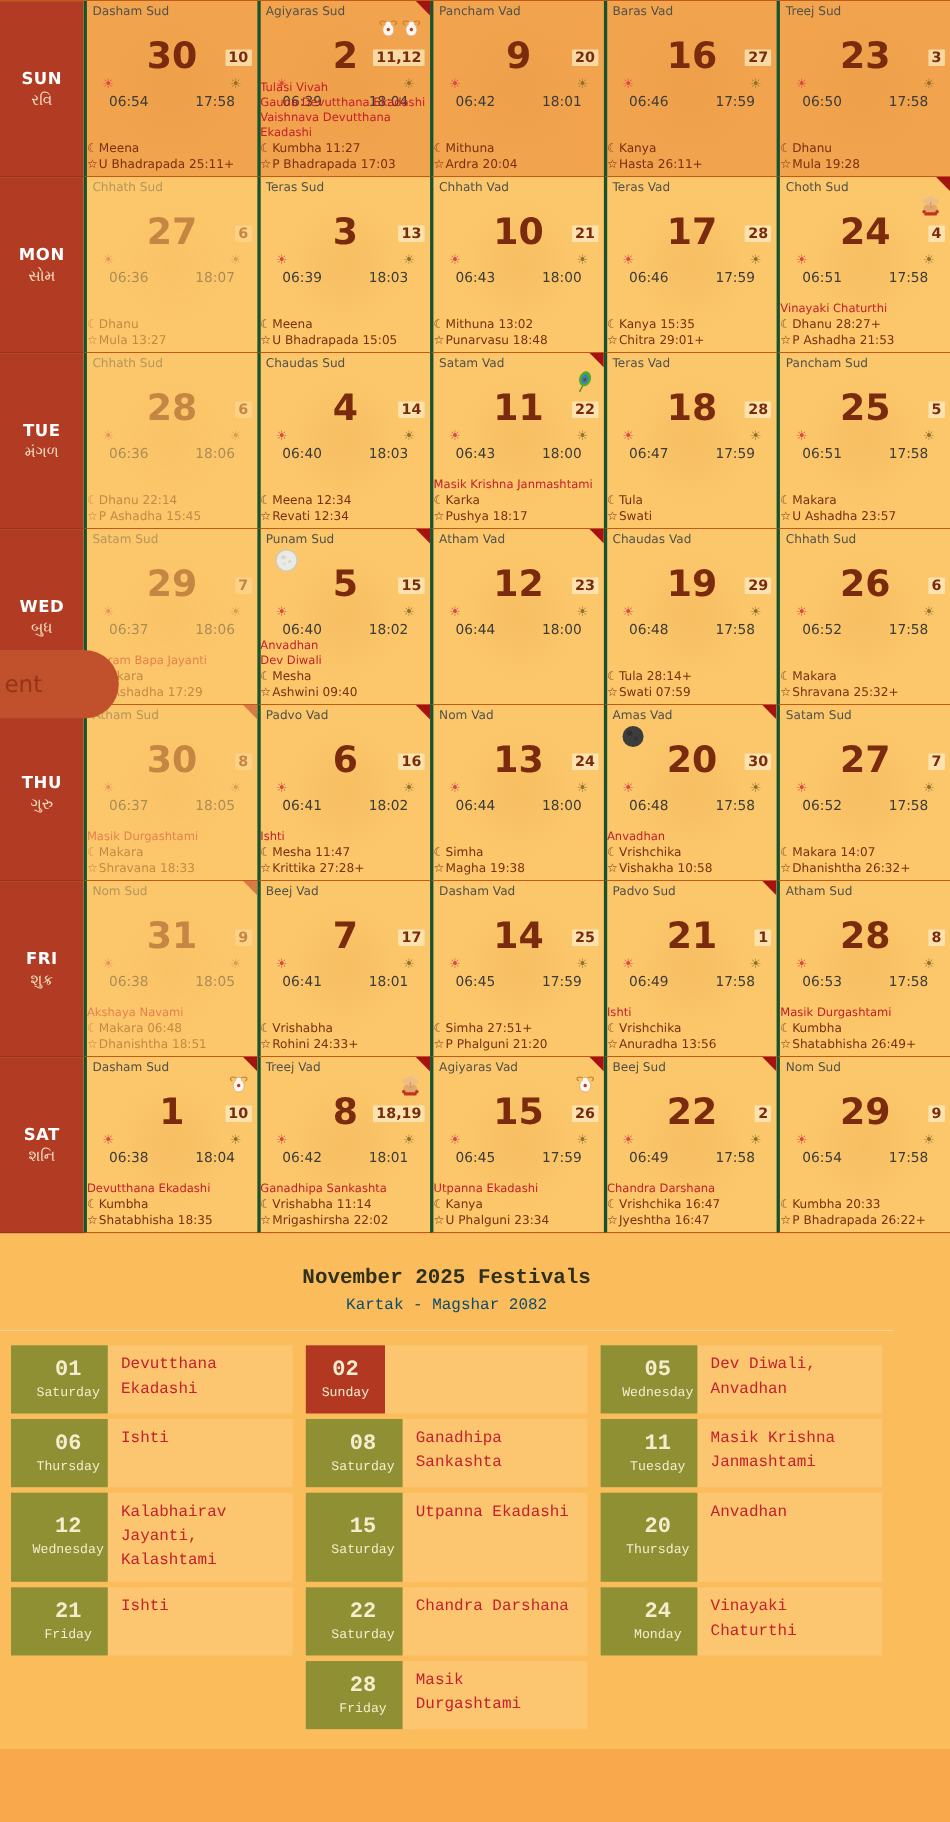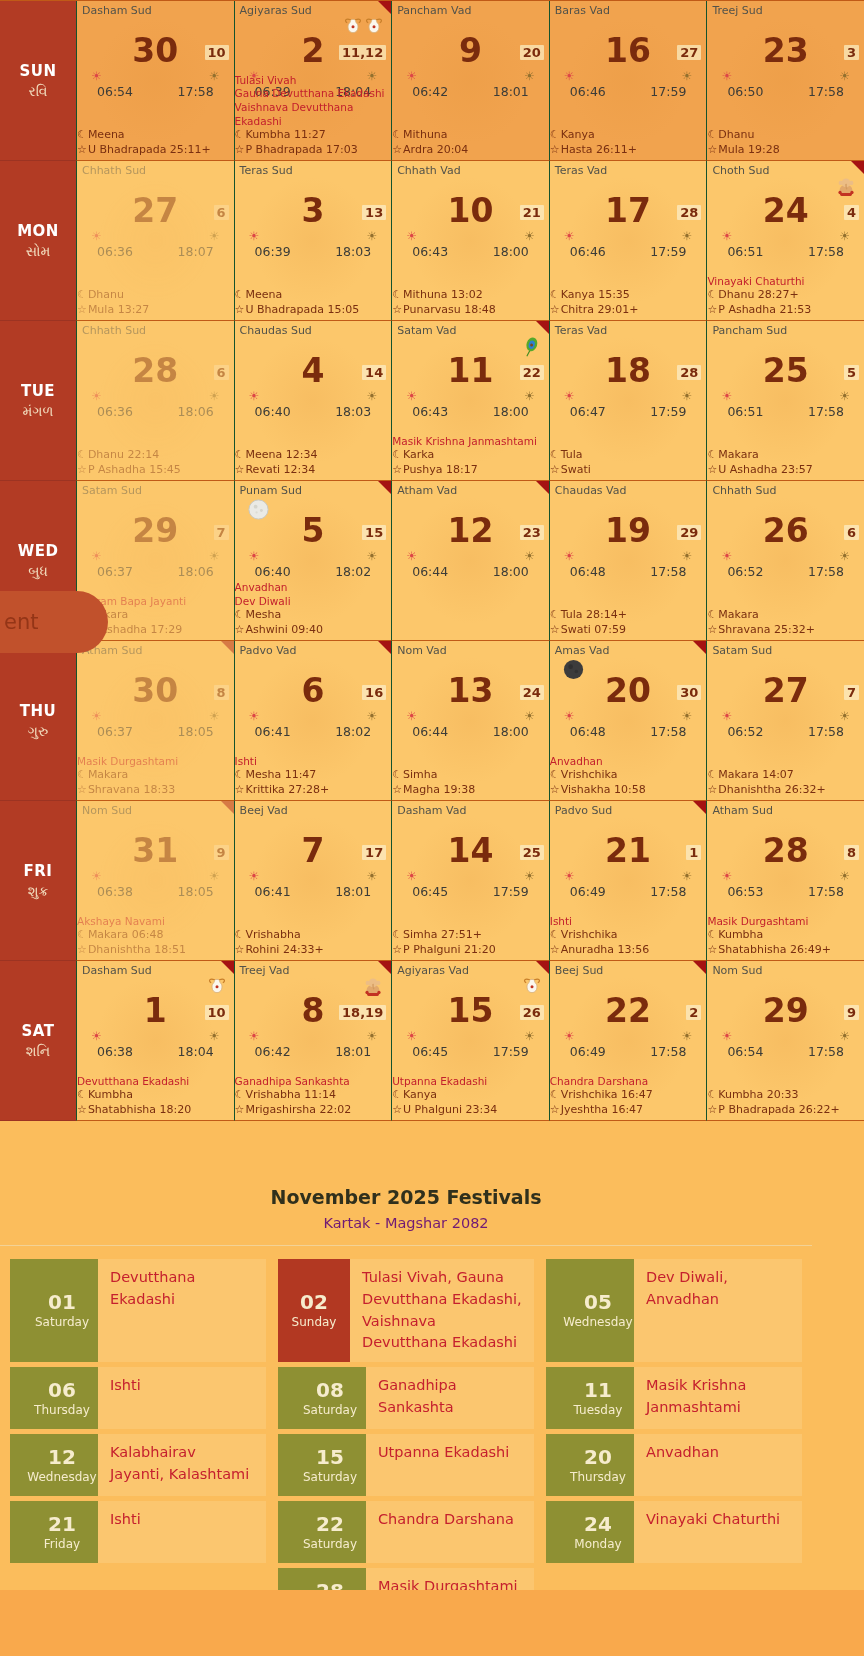--- a/index.html
+++ b/index.html
@@ -5,21 +5,21 @@
   html,body{margin:0;padding:0;background:#fbbd5c;}
   .page{position:relative;width:864px;height:1656px;background:#fbbd5c;overflow:hidden;
         font-family:"DejaVu Sans","Liberation Sans",sans-serif;}
   
   .cal{position:absolute;top:0;left:0;width:864px;border-top:1px solid #c05a17;}
   .cal-row{display:flex;height:160px;}
   .day-label{flex:0 0 76px;background:#b23b24;display:flex;flex-direction:column;
              align-items:center;justify-content:center;border-bottom:1px solid #9c3322;}
   .day-en{font-size:15px;font-weight:bold;color:#ffffff;letter-spacing:.5px;}
   .day-gu{font-size:14px;color:#f3dfc0;margin-top:3px;}
-  .cell{position:relative;flex:1;background:#fcc76b;border-left:1px solid #14532d;
+  .cell{position:relative;flex:1;background:#fcc76b;border-left:3px solid #14532d;
         border-bottom:1px solid #c05a17;overflow:hidden;}
   .row0 .cell{background:#f1a34e;}
   .cell-inner{position:absolute;inset:0;}
   .cell-inner:before{content:"";position:absolute;left:12%;top:10%;width:76%;height:80%;
         border-radius:50%;background:radial-gradient(closest-side,rgba(222,140,50,.16),rgba(222,140,50,0));}
   .grey .cell-inner{opacity:.42;}
   .tithi{position:absolute;top:3px;left:5px;font-size:11px;color:#52524a;white-space:nowrap;}
   .corner{position:absolute;top:0;right:0;width:0;height:0;
           border-top:13px solid #a51212;border-left:13px solid transparent;}
   .cell-icon{position:absolute;top:15px;right:7px;display:flex;gap:1px;}
@@ -38,23 +38,23 @@
             font-size:12.5px;color:#3c3c38;}
   .bottom{position:absolute;bottom:3px;left:0;width:100%;text-align:left;line-height:1.3;}
   .fest-line{font-size:10.5px;color:#c3202c;}
   .moonline,.starline{font-size:11px;color:#7a2f10;}
   .glyph{margin-right:1px;}
   
   .side-tab{position:absolute;left:-72px;top:591px;width:180px;height:62px;
             background:#c1512c;border-radius:34px;display:flex;align-items:center;
             padding-left:76px;box-sizing:border-box;color:#943517;font-size:21px;z-index:5;}
   
-  .fest{position:absolute;top:1158px;left:0;width:812px;}
+  .fest{position:absolute;top:1122px;left:0;width:812px;font-family:Liberation Mono, monospace;}
   .fest-title{margin-top:28px;text-align:center;font-size:19px;font-weight:bold;color:#30301c;}
-  .fest-sub{margin-top:7px;text-align:center;font-size:14.5px;color:#701a75;}
+  .fest-sub{margin-top:7px;text-align:center;font-size:14.5px;color:#0c4a6e;}
   .fest-divider{margin-top:14px;border-top:1px solid #f2d296;}
   .fest-grid{margin-top:13px;padding:0 10px;display:grid;
              grid-template-columns:repeat(3,1fr);gap:5px 12px;}
   .fitem{display:flex;min-height:62px;background:rgba(255,240,200,.18);}
   .fdate{flex:0 0 72px;display:flex;flex-direction:column;align-items:center;
          justify-content:center;color:#f6eccd;}
   .fdate.olive{background:#8e9033;padding-left:16px;}
   .fdate.red{background:#b23822;}
   .fnum{font-size:20px;font-weight:bold;line-height:1;}
   .fday{font-size:12px;margin-top:3px;}
@@ -765,21 +765,21 @@
               <span class="sr-glyph">☀</span>
               <span class="ss-glyph">☀</span>
             </div>
             <div class="timeline">
               <span>06:38</span>
               <span>18:04</span>
             </div>
             <div class="bottom">
               <div class="fest-line">Devutthana Ekadashi</div>
               <div class="moonline"><span class="glyph">☾</span><span>Kumbha</span></div>
-              <div class="starline"><span class="glyph">☆</span><span>Shatabhisha 18:20</span></div>
+              <div class="starline"><span class="glyph">☆</span><span>Shatabhisha 18:35</span></div>
             </div>
           </div>
         </div>
         <div class="cell">
           <div class="cell-inner">
             <div class="tithi">Treej Vad</div>
             <div class="corner"></div>
             <span class="cell-icon">
               <svg viewBox="0 0 24 24" width="22" height="22">
                 <ellipse cx="12" cy="15.5" rx="7" ry="6" fill="#e2a86b"></ellipse>
@@ -894,21 +894,20 @@
             <div class="fnum">01</div>
             <div class="fday">Saturday</div>
           </div>
           <div class="fnames">Devutthana Ekadashi</div>
         </div>
         <div class="fitem">
           <div class="fdate red">
             <div class="fnum">02</div>
             <div class="fday">Sunday</div>
           </div>
-          <div class="fnames">Tulasi Vivah, Gauna Devutthana Ekadashi, Vaishnava Devutthana Ekadashi</div>
         </div>
         <div class="fitem">
           <div class="fdate olive">
             <div class="fnum">05</div>
             <div class="fday">Wednesday</div>
           </div>
           <div class="fnames">Dev Diwali, Anvadhan</div>
         </div>
         <div class="fitem">
           <div class="fdate olive">

